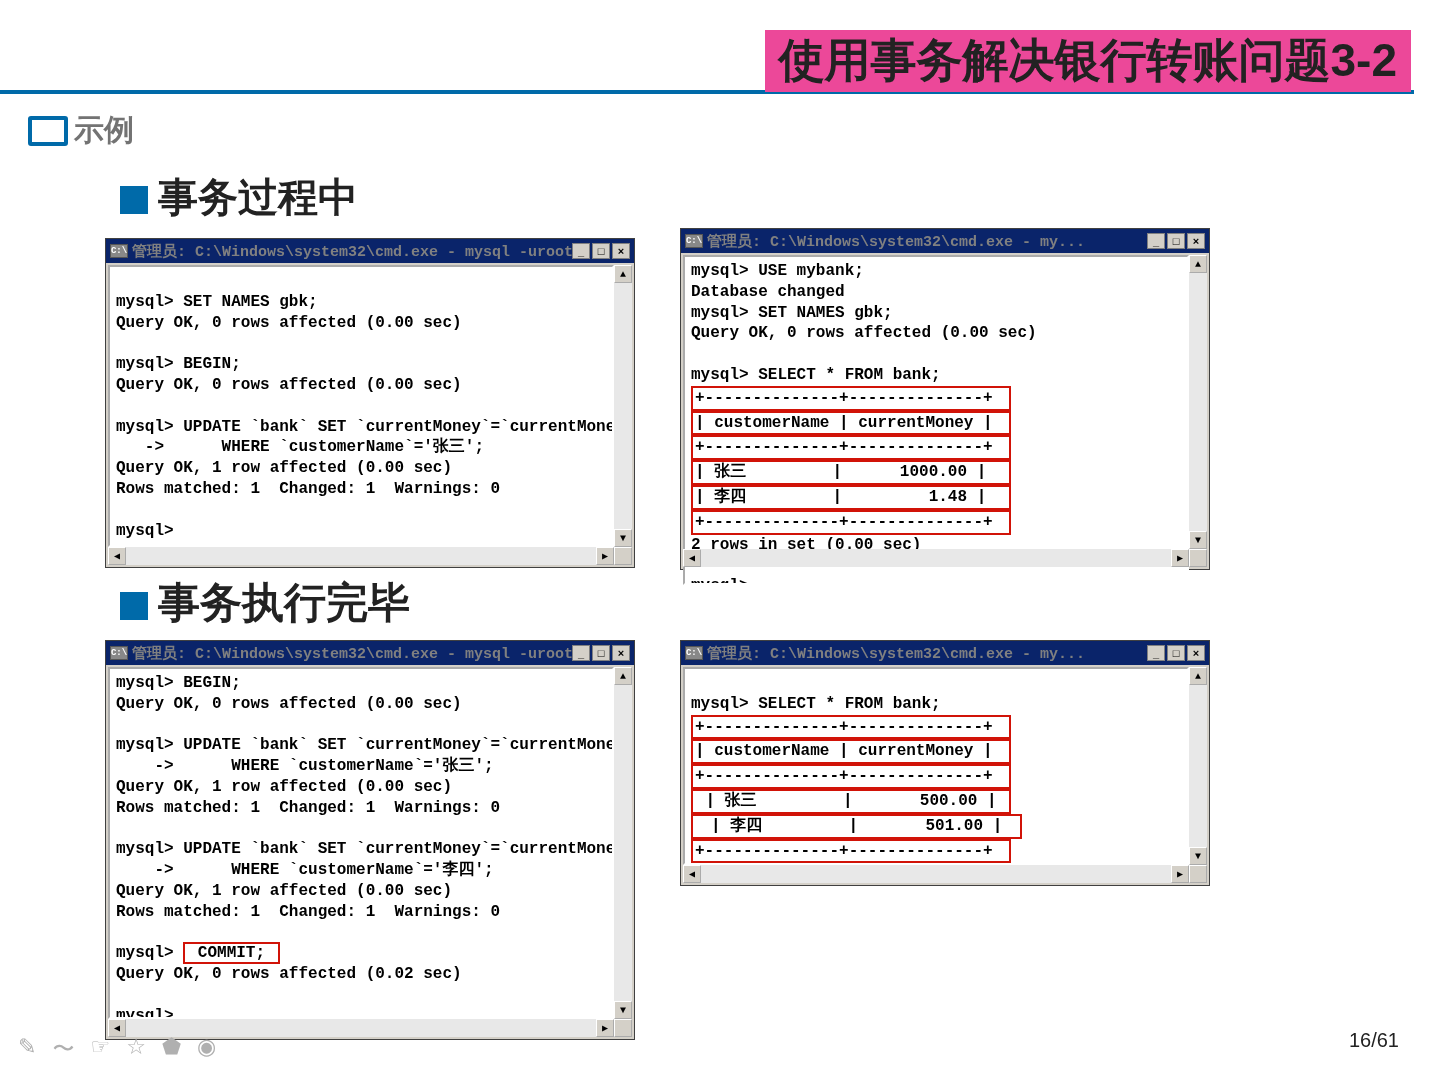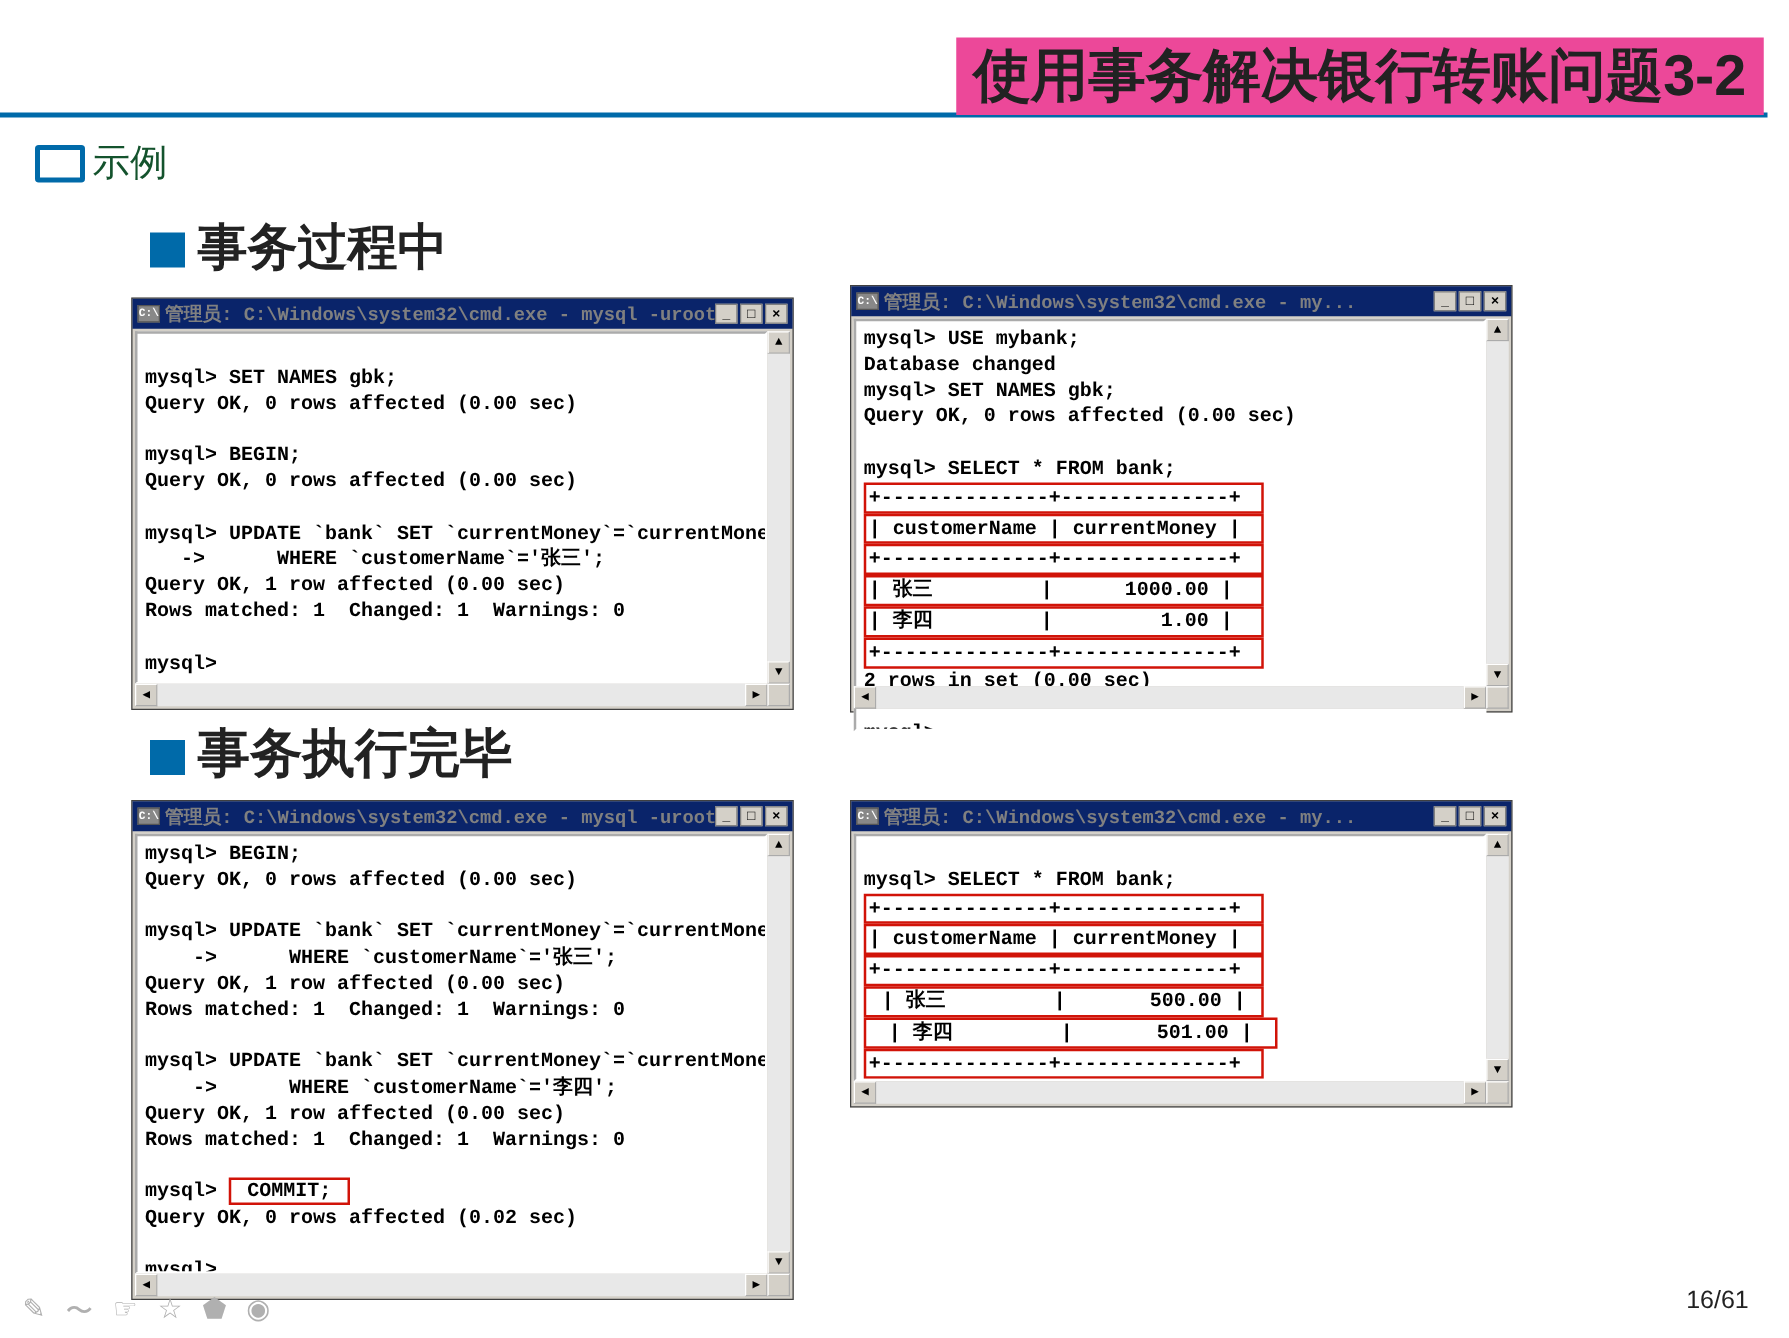--- a/index.html
+++ b/index.html
@@ -42,23 +42,23 @@
   }
   .monitor-icon {
     width: 40px;
     height: 30px;
     border: 4px solid #006aa9;
     border-radius: 3px;
     position: relative;
     background: #fff;
   }
   .example-text {
-    color: #14532d;
+    color: #737373;
     font-size: 30px;
-    font-weight: normal;
+    font-weight: bold;
   }
   .sec1 {
     position: absolute;
     top: 170px;
     left: 120px;
     font-size: 40px;
     font-weight: bold;
     color: #222;
   }
   .sec1 .sq, .sec2 .sq {
@@ -278,21 +278,21 @@
   <div class="cmd-body" id="body2">mysql&gt; USE mybank;
 Database changed
 mysql&gt; SET NAMES gbk;
 Query OK, 0 rows affected (0.00 sec)
 
 mysql&gt; SELECT * FROM bank;
 <span class="red-box" style="display:inline-block;min-width:320px;padding:0 2px;">+--------------+--------------+</span>
 <span class="red-box" style="display:inline-block;min-width:320px;padding:0 2px;">| customerName | currentMoney |</span>
 <span class="red-box" style="display:inline-block;min-width:320px;padding:0 2px;">+--------------+--------------+</span>
 <span class="red-box" style="display:inline-block;min-width:320px;padding:0 2px;">| 张三         |      1000.00 |</span>
-<span class="red-box" style="display:inline-block;min-width:320px;padding:0 2px;">| 李四         |         1.00 |</span>
+<span class="red-box" style="display:inline-block;min-width:320px;padding:0 2px;">| 李四         |         1.48 |</span>
 <span class="red-box" style="display:inline-block;min-width:320px;padding:0 2px;">+--------------+--------------+</span>
 2 rows in set (0.00 sec)
 
 mysql&gt;
 </div>
   <div class="cmd-scrollbar-v">
       <div class="arrow">▲</div>
       <div class="track"></div>
       <div class="arrow">▼</div>
     </div>

